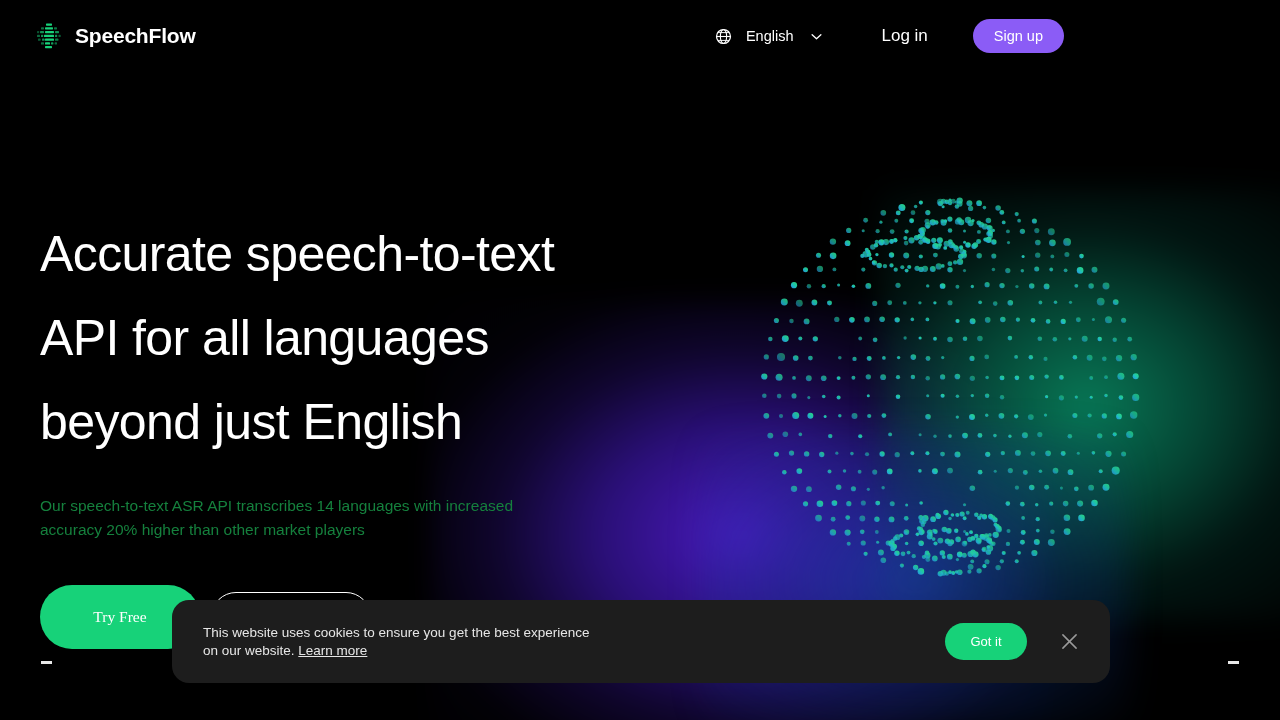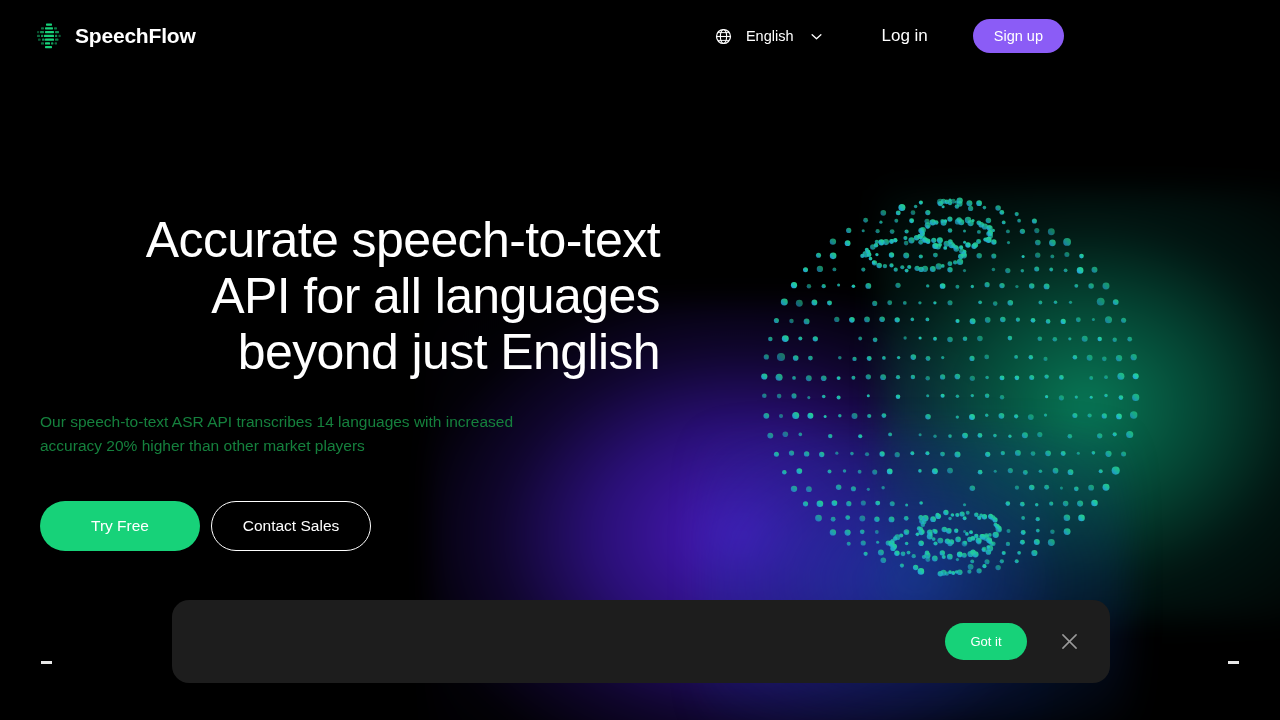--- a/index.html
+++ b/index.html
@@ -149,25 +149,24 @@
   .hero {
     position: absolute;
     left: 40px;
     top: 212px;
     width: 620px;
     z-index: 30;
   }
   .headline {
     color: #ffffff;
     font-size: 50px;
-    line-height: 56px;
+    line-height: 84px;
     font-weight: normal;
     letter-spacing: -0.6px;
     white-space: pre-line;
-    text-align: right;
   }
   .subhead {
     margin-top: 30px;
     color: #15803d;
     font-size: 15.5px;
     line-height: 24px;
     max-width: 520px;
     white-space: pre-line;
   }
   .cta-row {
@@ -176,23 +175,23 @@
     align-items: center;
     gap: 11px;
   }
   .btn-primary {
     background: #17d279;
     color: #ffffff;
     border: none;
     border-radius: 999px;
     font-size: 15.5px;
     width: 160px;
-    height: 50px;
+    height: 64px;
     cursor: pointer;
-    font-family: Liberation Sans, sans-serif;
+    font-family: Liberation Serif, serif;
   }
   .btn-outline {
     background: transparent;
     color: #ffffff;
     border: 1.3px solid #ffffff;
     border-radius: 999px;
     font-size: 15.5px;
     width: 160px;
     height: 50px;
     cursor: pointer;
@@ -967,20 +966,22 @@
     <div class="cta-row">
       <button class="btn-primary">Try Free</button>
       <button class="btn-outline">Contact Sales</button>
     </div>
   </div>
 
   <div class="slide-dash left"></div>
   <div class="slide-dash right"></div>
 
   <div class="cookie">
+    <div class="cookie-text"><span>This website uses cookies to ensure you get the best experience
+on our website. </span><span class="cookie-link">Learn more</span></div>
     <div class="cookie-actions">
       <button class="gotit-btn">Got it</button>
       <button class="close-btn">
         <svg class="close-ico" viewBox="0 0 18 18">
           <line x1="2" y1="2" x2="16" y2="16" stroke="#9a9a9a" stroke-width="1.6" stroke-linecap="round"></line>
           <line x1="16" y1="2" x2="2" y2="16" stroke="#9a9a9a" stroke-width="1.6" stroke-linecap="round"></line>
         </svg>
       </button>
     </div>
   </div>

